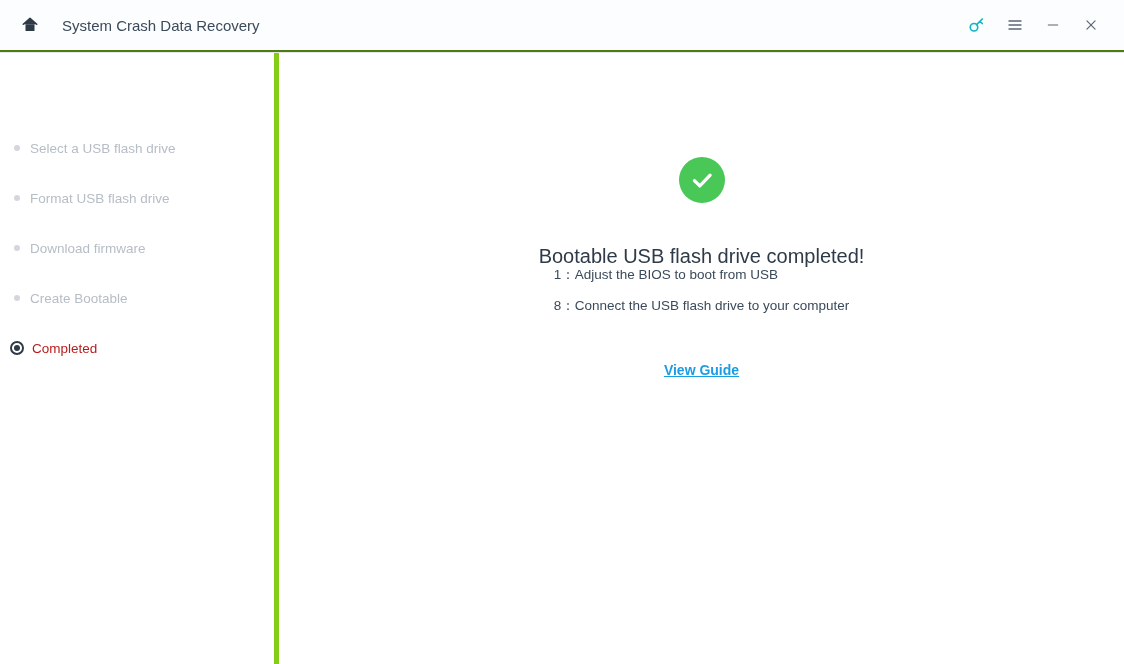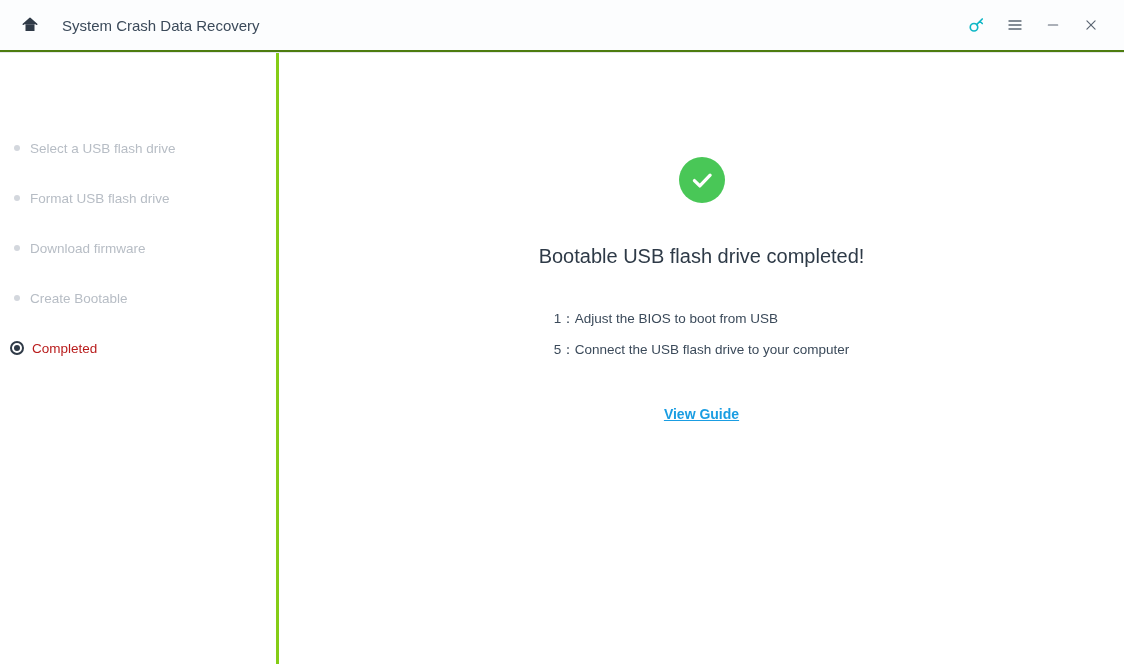--- a/index.html
+++ b/index.html
@@ -36,21 +36,21 @@
     height: 1px;
     background: #e4e6ea;
   }
   .body {
     display: flex;
     height: calc(664px - 52px - 1px);
   }
   .sidebar {
     width: 279px;
     background: #ffffff;
-    border-right: 3px solid #84cc16;
+    border-right: 5px solid #84cc16;
     padding-top: 70px;
   }
   .step {
     display: flex;
     align-items: center;
     padding: 0 14px;
     height: 50px;
     font-size: 13.5px;
     color: #b7bdc5;
   }
@@ -86,21 +86,20 @@
   .check-circle {
     width: 46px; height: 46px; border-radius: 50%;
     background: #49c757;
     display: flex; align-items: center; justify-content: center;
     margin-bottom: 42px;
   }
   .main-heading {
     font-size: 20px;
     color: #2e3a47;
     font-weight: 500;
-    margin-bottom: 44px;
   }
   .instructions {
     text-align: left;
   }
   .instructions .line {
     font-size: 13.5px;
     color: #3b4a5a;
     line-height: 1;
     margin-bottom: 17px;
   }
@@ -180,17 +179,17 @@
 
   <div class="main">
     <div class="check-circle">
       <svg width="26" height="26" viewBox="0 0 24 24">
         <path d="M5 12.5 L10 17.5 L19.5 7.5" stroke="#ffffff" stroke-width="3" fill="none" stroke-linecap="round" stroke-linejoin="round"></path>
       </svg>
     </div>
     <div class="main-heading">Bootable USB flash drive completed!</div>
     <div class="instructions">
       <div class="line">1：Adjust the BIOS to boot from USB</div>
-      <div class="line">5：Connect the USB flash drive to your computer</div>
+      <div class="line">8：Connect the USB flash drive to your computer</div>
     </div>
     <a class="view-guide">View Guide</a>
   </div>
 </div>
 
 </body></html>

